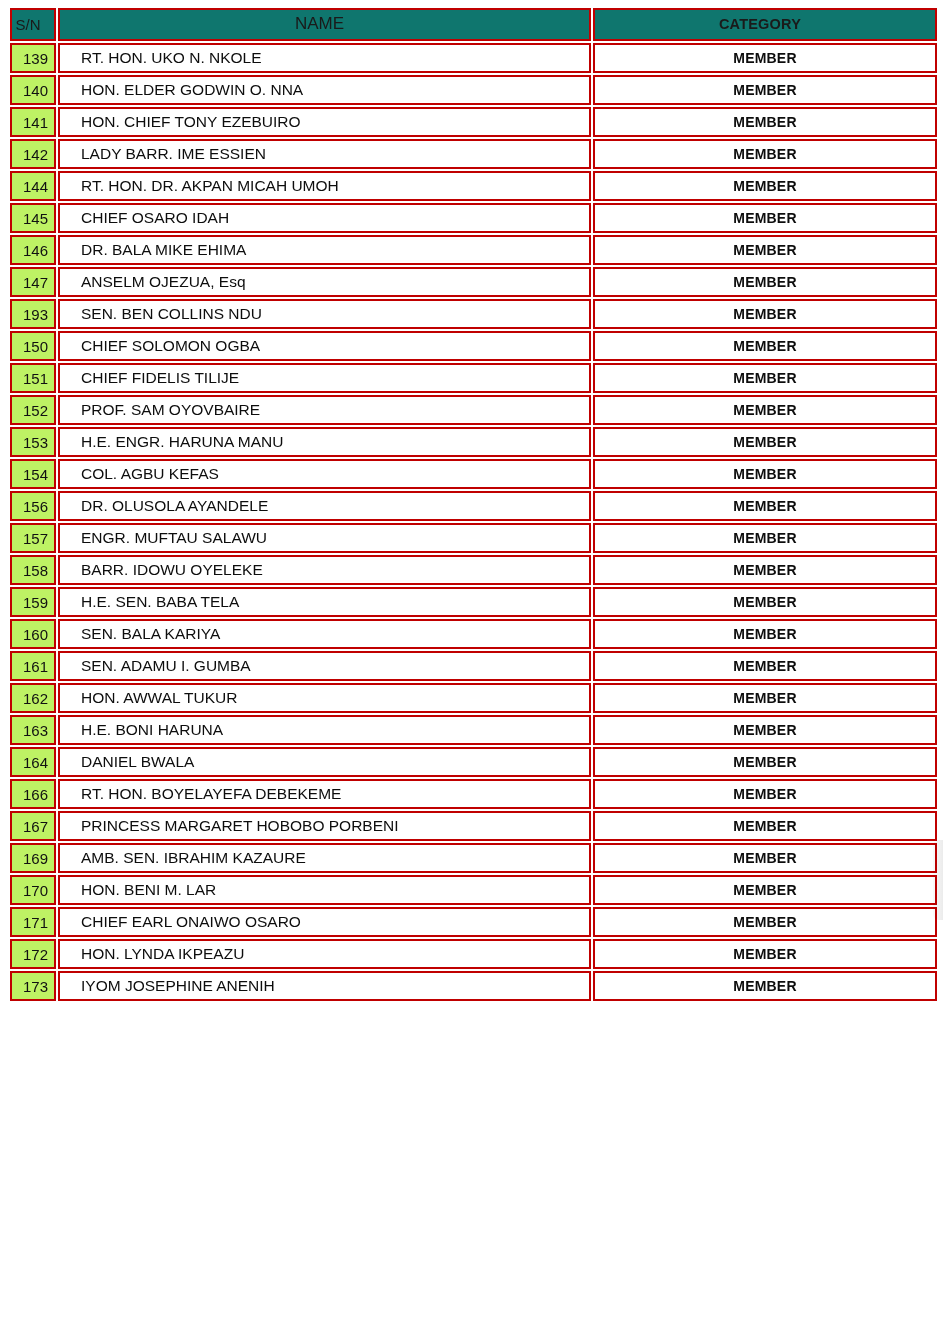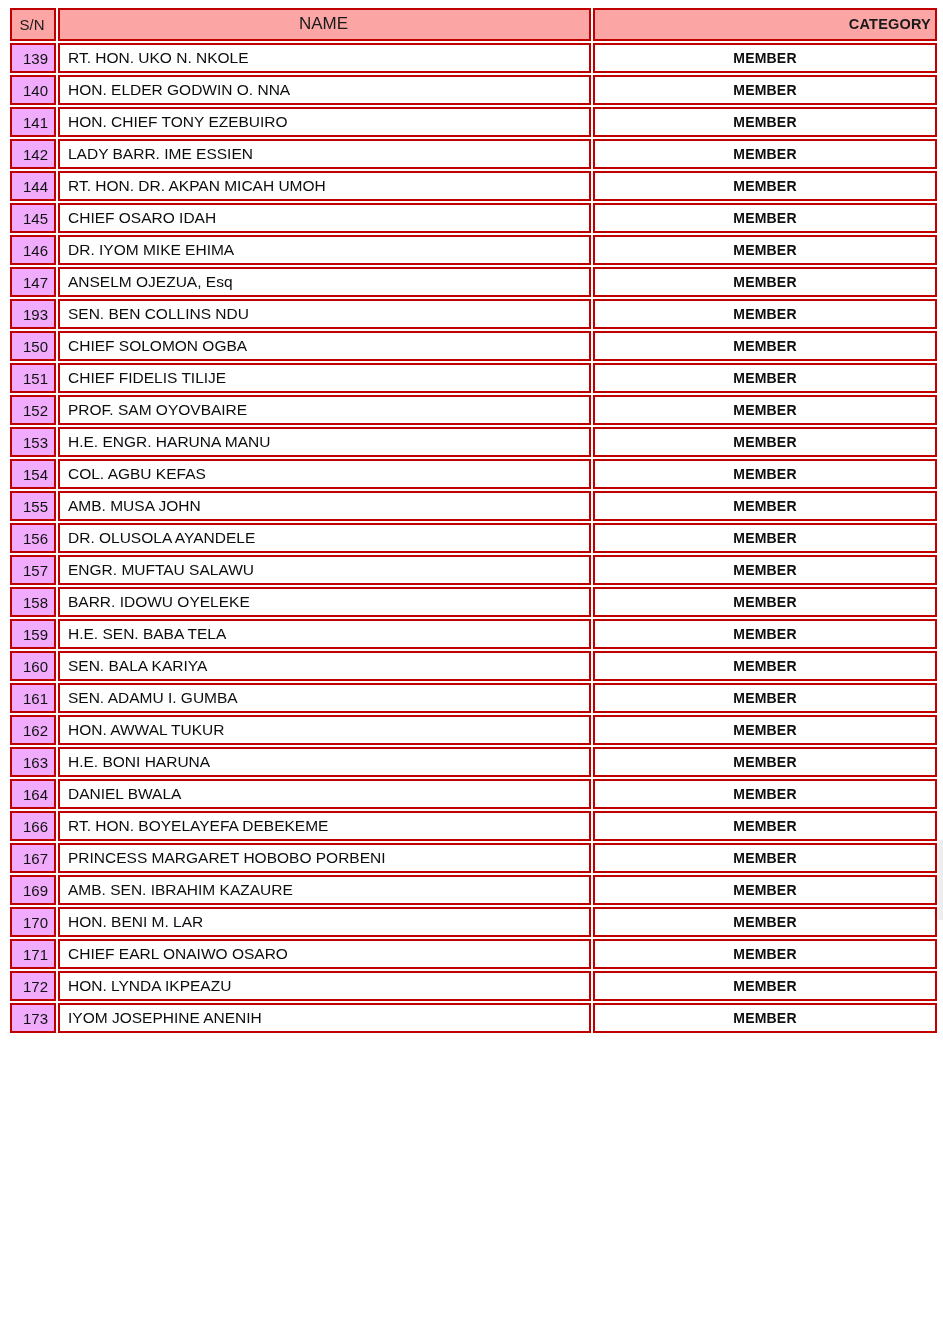--- a/index.html
+++ b/index.html
@@ -23,58 +23,57 @@
     border-spacing: 2px 2px;
     width: 927px;
     table-layout: fixed;
   }
   table.roster col.c-sn { width: 46px; }
   table.roster col.c-name { width: 533px; }
   table.roster col.c-cat { width: 344px; }
 
   thead th {
     border: 2px solid #c00000;
-    background: #fca5a5;
+    background: #0f766e;
     color: #1a1a1a;
     font-size: 17px;
     font-weight: 400;
-    padding: 4px 4px 5px 2px;
+    padding: 4px 12px 5px 2px;
     text-align: center;
     height: 26px;
     box-sizing: border-box;
   }
   thead th.sn-head {
     font-size: 15px;
   }
   thead th.cat-head {
     font-weight: bold;
     font-size: 14.5px;
     letter-spacing: 0.2px;
-    text-align: right;
   }
   tbody td {
     border: 2px solid #c00000;
     height: 30px;
     box-sizing: border-box;
     font-size: 15.5px;
     color: #0d0d0d;
     padding: 2px 4px;
     background: #ffffff;
     vertical-align: middle;
   }
   tbody td.sn {
-    background: #f0abfc;
+    background: #bef264;
     text-align: right;
     padding-right: 6px;
     font-size: 15px;
     color: #111;
   }
   tbody td.name {
     text-align: left;
-    padding-left: 8px;
+    padding-left: 21px;
     white-space: nowrap;
     overflow: hidden;
   }
   tbody td.cat {
     text-align: center;
     font-weight: bold;
     font-size: 14px;
     letter-spacing: 0.2px;
   }
   .edge-artifact {
@@ -130,21 +129,21 @@
           <td class="name">RT. HON. DR. AKPAN MICAH UMOH</td>
           <td class="cat">MEMBER</td>
         </tr>
         <tr>
           <td class="sn">145</td>
           <td class="name">CHIEF OSARO IDAH</td>
           <td class="cat">MEMBER</td>
         </tr>
         <tr>
           <td class="sn">146</td>
-          <td class="name">DR. IYOM MIKE EHIMA</td>
+          <td class="name">DR. BALA MIKE EHIMA</td>
           <td class="cat">MEMBER</td>
         </tr>
         <tr>
           <td class="sn">147</td>
           <td class="name">ANSELM OJEZUA, Esq</td>
           <td class="cat">MEMBER</td>
         </tr>
         <tr>
           <td class="sn">193</td>
           <td class="name">SEN. BEN COLLINS NDU</td>
@@ -166,25 +165,20 @@
           <td class="cat">MEMBER</td>
         </tr>
         <tr>
           <td class="sn">153</td>
           <td class="name">H.E. ENGR. HARUNA MANU</td>
           <td class="cat">MEMBER</td>
         </tr>
         <tr>
           <td class="sn">154</td>
           <td class="name">COL. AGBU KEFAS</td>
-          <td class="cat">MEMBER</td>
-        </tr>
-        <tr>
-          <td class="sn">155</td>
-          <td class="name">AMB. MUSA JOHN</td>
           <td class="cat">MEMBER</td>
         </tr>
         <tr>
           <td class="sn">156</td>
           <td class="name">DR. OLUSOLA AYANDELE</td>
           <td class="cat">MEMBER</td>
         </tr>
         <tr>
           <td class="sn">157</td>
           <td class="name">ENGR. MUFTAU SALAWU</td>

